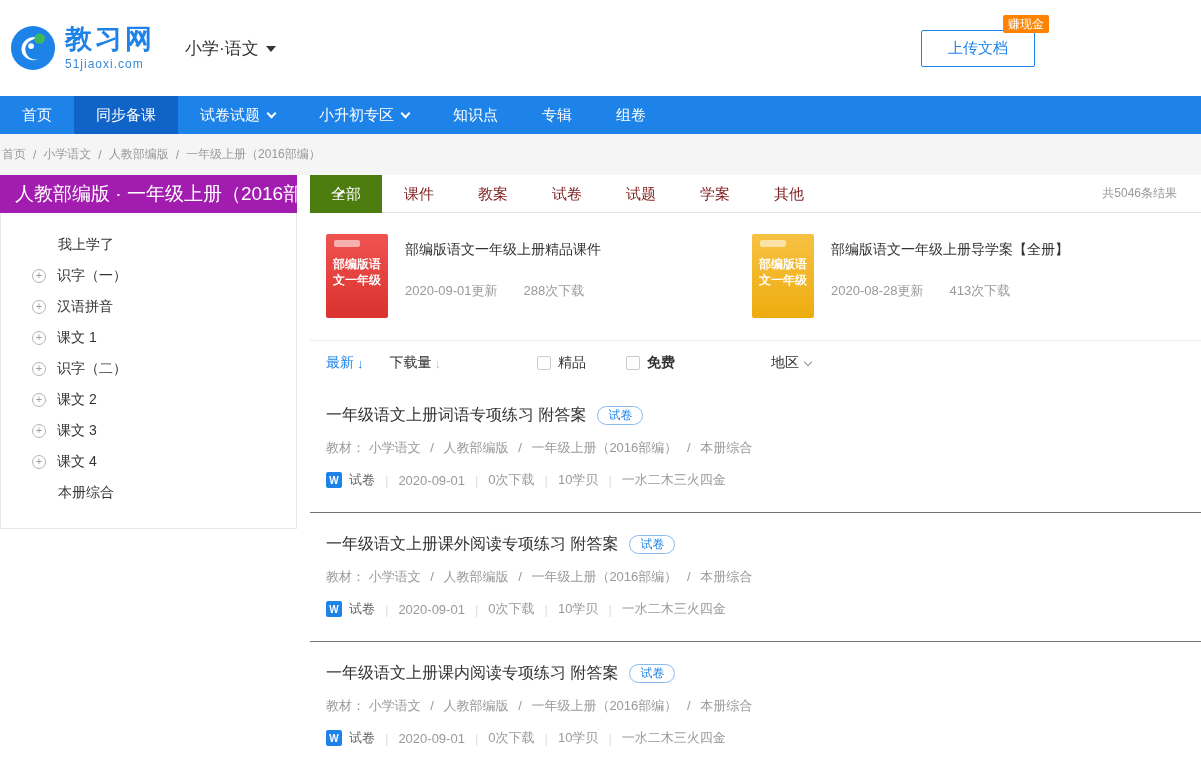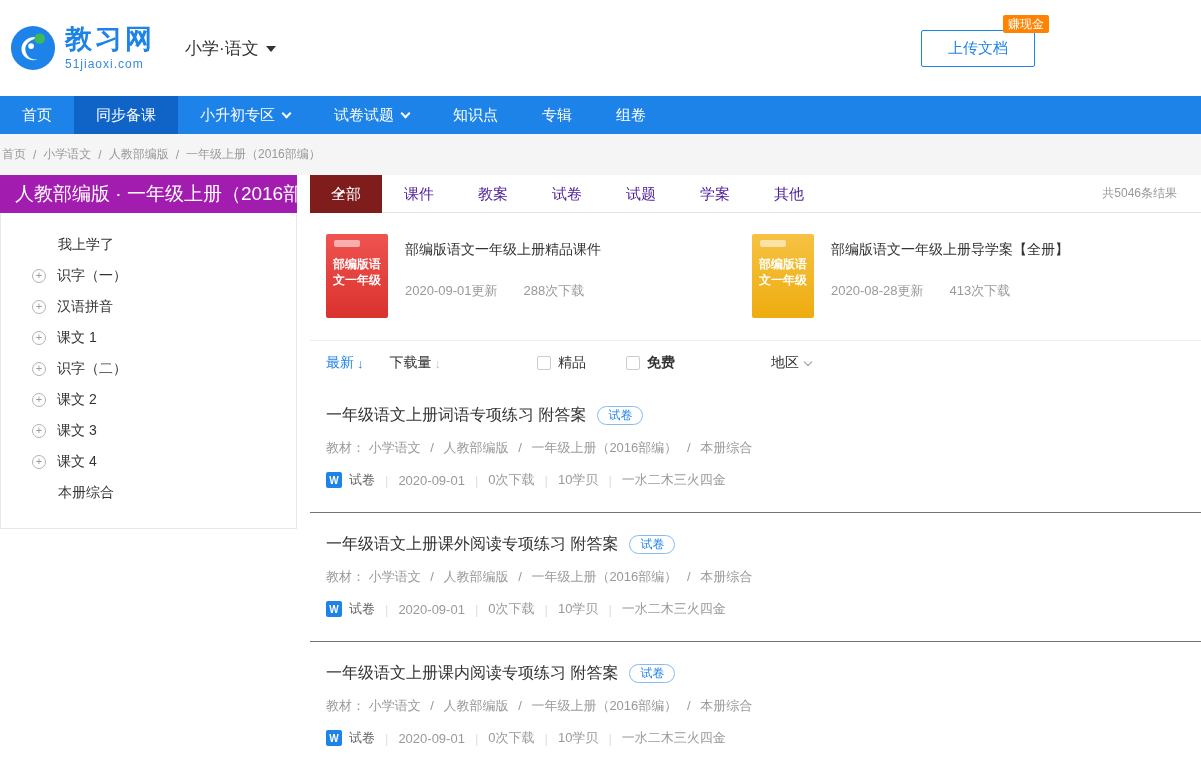--- a/index.html
+++ b/index.html
@@ -55,22 +55,22 @@
   .side-panel{border:1px solid #e8e8e8;border-top:0;padding:16px 0 20px;background:#fff;}
   .side-item{height:31px;display:flex;align-items:center;padding-left:31px;font-size:14px;color:#333;cursor:pointer;}
   .side-item.noicon{padding-left:57px;}
   .plus-ic{width:14px;height:14px;border:1px solid #b3b3b3;border-radius:50%;color:#9a9a9a;
     font-size:11px;line-height:11px;display:flex;align-items:center;justify-content:center;
     margin-right:11px;flex-shrink:0;}
 
   
   .content{flex:1;margin-left:13px;background:#fff;min-width:0;}
   .tabbar{height:38px;display:flex;align-items:center;border-bottom:1px solid #e5e5e5;padding-right:24px;}
-  .tab{line-height:38px;height:38px;padding:0 22px;font-size:15px;color:#4c1d95;cursor:pointer;}
-  .tab.active{background:#7f1d1d;color:#fff;padding:0 21px;}
+  .tab{line-height:38px;height:38px;padding:0 22px;font-size:15px;color:#7f1d1d;cursor:pointer;}
+  .tab.active{background:#4d7c0f;color:#fff;padding:0 21px;}
   .result-count{margin-left:auto;font-size:12px;color:#999;}
 
   .featured{display:flex;padding:21px 16px 22px;}
   .fcard{width:426px;display:flex;cursor:pointer;}
   .fcover{width:62px;height:84px;border-radius:2px;color:#fff;position:relative;flex-shrink:0;
     padding:22px 6px 0 7px;font-size:12px;font-weight:bold;line-height:16px;}
   .fcover::before{content:"";position:absolute;top:6px;left:8px;width:26px;height:7px;
     background:rgba(255,255,255,.55);border-radius:2px;}
   .fcover.red{background:linear-gradient(180deg,#ef5350,#da322e);}
   .fcover.yellow{background:linear-gradient(180deg,#f6c243,#eeac0f);}
@@ -137,25 +137,25 @@
 </div>
 
 <div class="mainnav">
   <div class="nav-item">
     <span>首页</span>
   </div>
   <div class="nav-item active">
     <span>同步备课</span>
   </div>
   <div class="nav-item">
+    <span>试卷试题</span>
+    <span class="chev"></span>
+  </div>
+  <div class="nav-item">
     <span>小升初专区</span>
-    <span class="chev"></span>
-  </div>
-  <div class="nav-item">
-    <span>试卷试题</span>
     <span class="chev"></span>
   </div>
   <div class="nav-item">
     <span>知识点</span>
   </div>
   <div class="nav-item">
     <span>专辑</span>
   </div>
   <div class="nav-item">
     <span>组卷</span>

